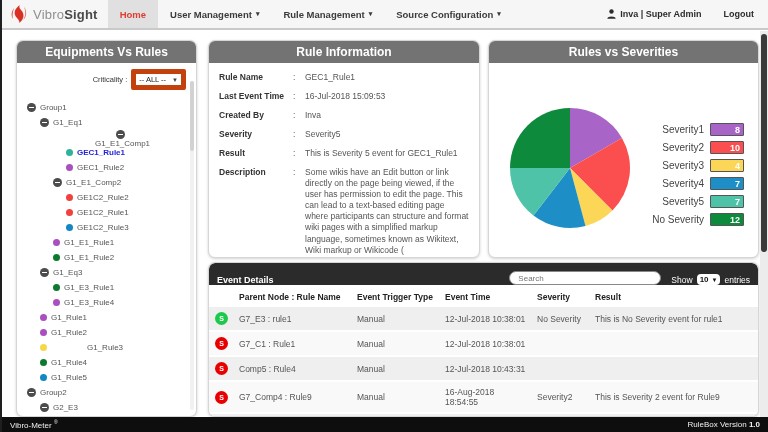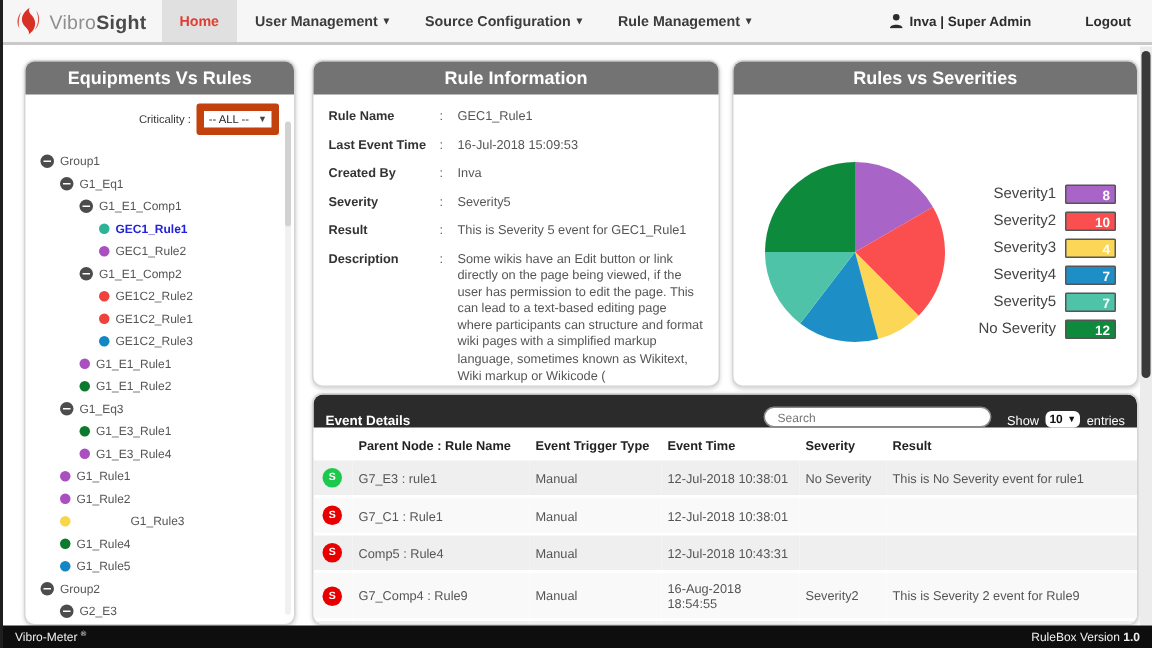--- a/index.html
+++ b/index.html
@@ -19,21 +19,21 @@
   .brand-text { font-size:13px; letter-spacing:.2px; }
   .brand-text .b1 { color:#8f8f8f; }
   .brand-text .b2 { color:#4a4a4a; font-weight:bold; }
   .nav-item {
     display:flex; align-items:center; padding:0 12px;
     font-size:9.5px; font-weight:bold; color:#3b3b3b; cursor:pointer;
   }
   .nav-item.active { background:#e0e0e0; color:#e03c31; }
   .nav-caret { font-size:7px; margin-left:4px; color:#3b3b3b; }
   .nav-right { margin-left:auto; display:flex; align-items:center; padding-right:14px; }
-  .user-chip { display:flex; align-items:flex-end; font-size:9px; font-weight:bold; color:#2d2d2d; margin-right:36px; }
+  .user-chip { display:flex; align-items:flex-end; font-size:9px; font-weight:bold; color:#2d2d2d; margin-right:22px; }
   .user-chip svg { margin-right:4px; }
   .logout { font-size:9px; font-weight:bold; color:#2d2d2d; cursor:pointer; }
 
   
   .panel {
     position:absolute; background:#fff;
     border:1px solid #d6d6d6; border-radius:7px;
     box-shadow:0 1px 3px rgba(0,0,0,.18);
   }
   .panel-header {
@@ -152,25 +152,25 @@
   </div>
   <div id="nav-items" style="display: flex;">
       <div class="nav-item active">
         <span>Home</span>
       </div>
       <div class="nav-item">
         <span>User Management</span>
         <span class="nav-caret">▾</span>
       </div>
       <div class="nav-item">
+        <span>Rule Management</span>
+        <span class="nav-caret">▾</span>
+      </div>
+      <div class="nav-item">
         <span>Source Configuration</span>
-        <span class="nav-caret">▾</span>
-      </div>
-      <div class="nav-item">
-        <span>Rule Management</span>
         <span class="nav-caret">▾</span>
       </div>
     </div>
   <div class="nav-right">
     <span class="user-chip">
       <svg width="9" height="10" viewBox="0 0 9 10">
         <circle cx="4.5" cy="2.5" r="2.2" fill="#2d2d2d"></circle>
         <path d="M0.3 9.8 C0.3 6.8 8.7 6.8 8.7 9.8 Z" fill="#2d2d2d"></path>
       </svg>
       <span>Inva | Super Admin</span>
@@ -194,21 +194,21 @@
           <i></i>
         </span>
         <span class="tree-label">Group1</span>
       </div>
       <div class="tree-item" style="padding-left: 15px;">
         <span class="branch-ico">
           <i></i>
         </span>
         <span class="tree-label">G1_Eq1</span>
       </div>
-      <div class="tree-item" style="padding-left: 28px;">
+      <div class="tree-item" style="padding-left: 28px; flex-direction: column;">
         <span class="branch-ico">
           <i></i>
         </span>
         <span class="tree-label">G1_E1_Comp1</span>
       </div>
       <div class="tree-item selected" style="padding-left: 41px;">
         <span class="leaf-dot" style="background: rgb(46, 179, 152);"></span>
         <span class="tree-label">GEC1_Rule1</span>
       </div>
       <div class="tree-item" style="padding-left: 41px;">

